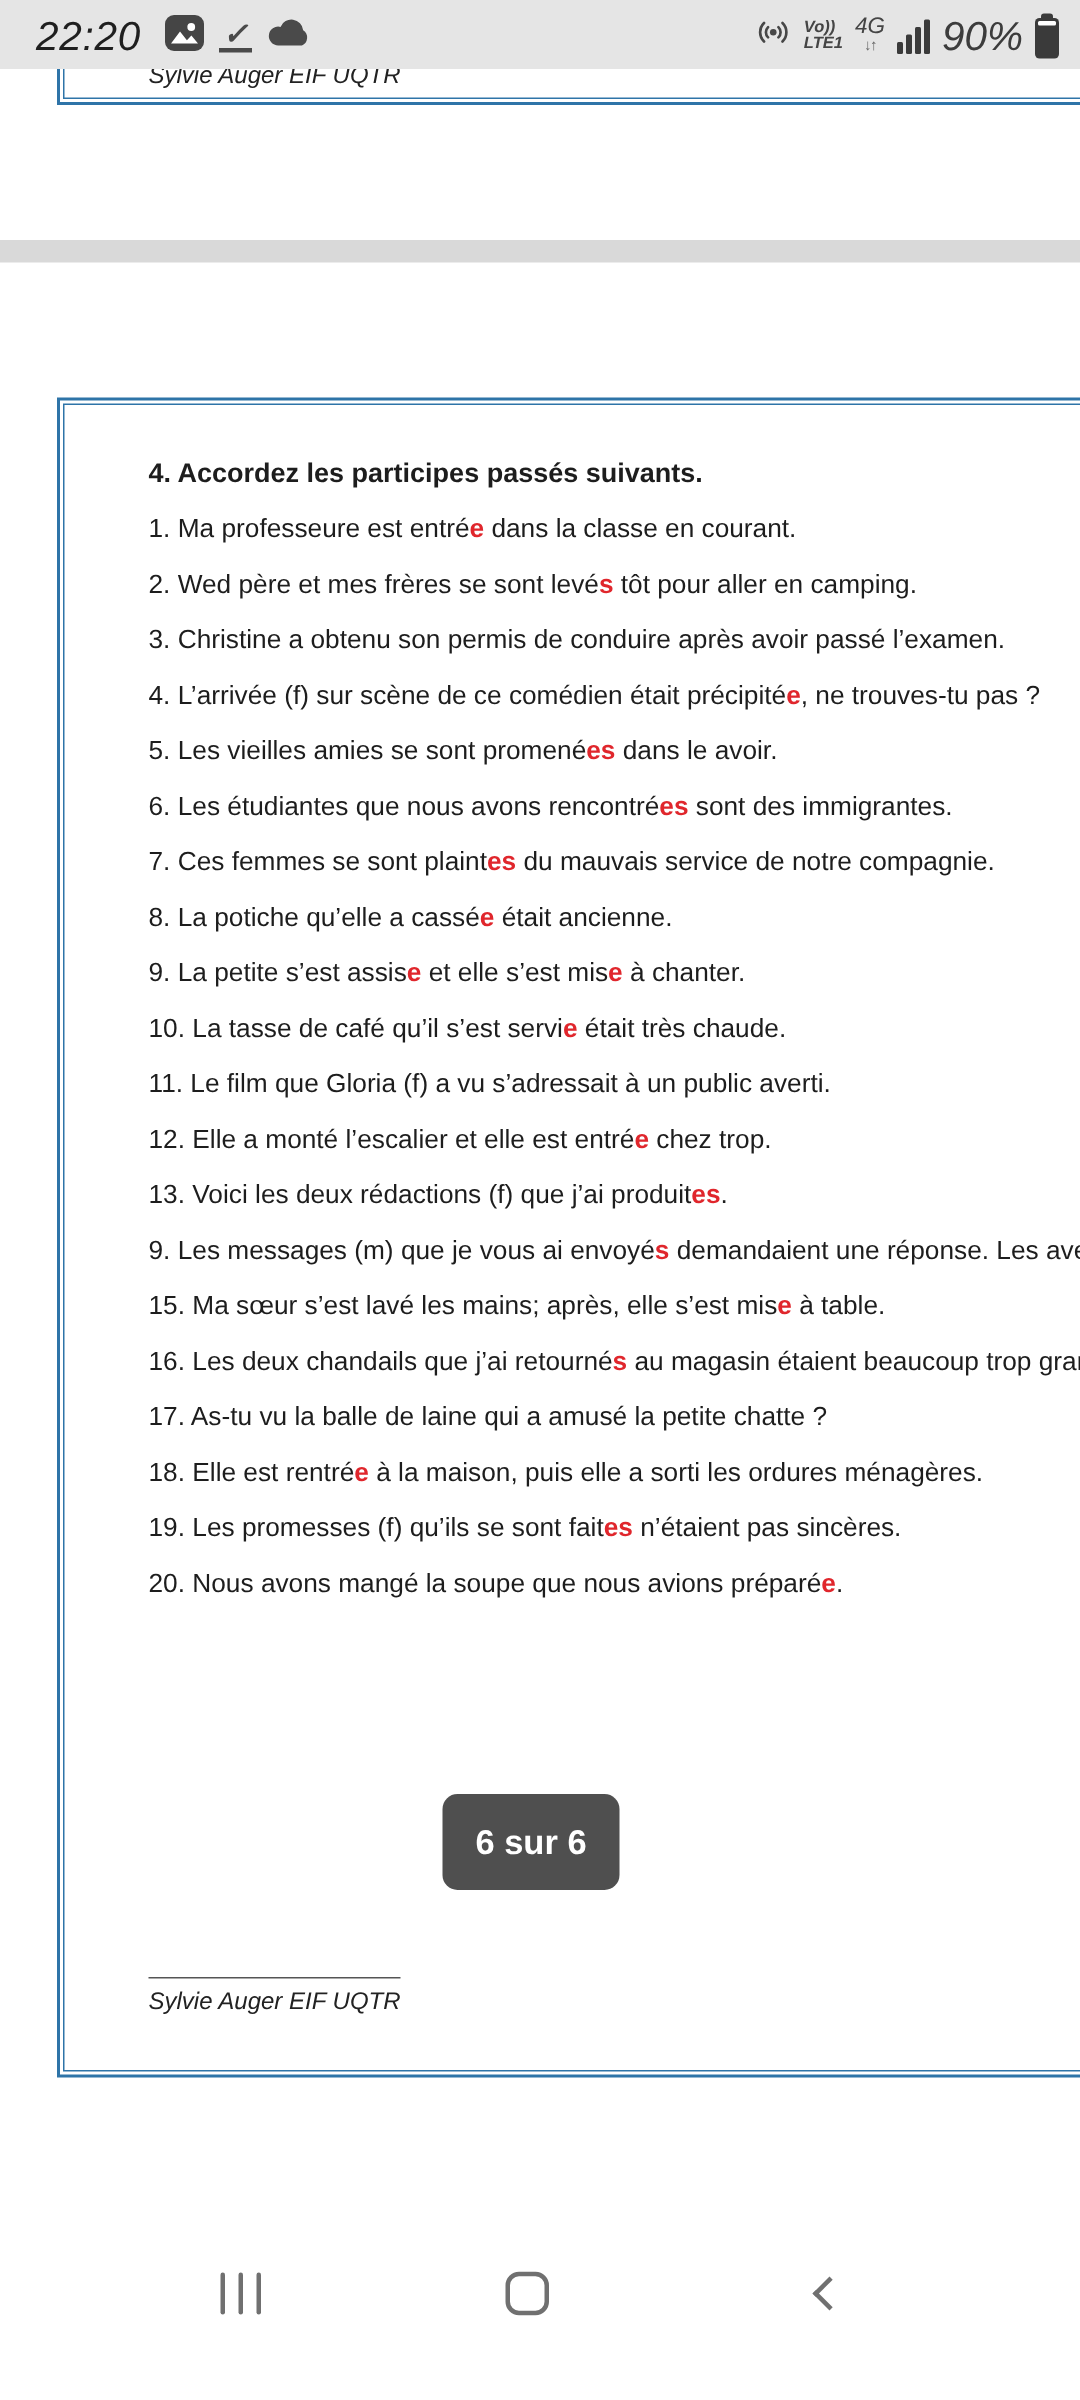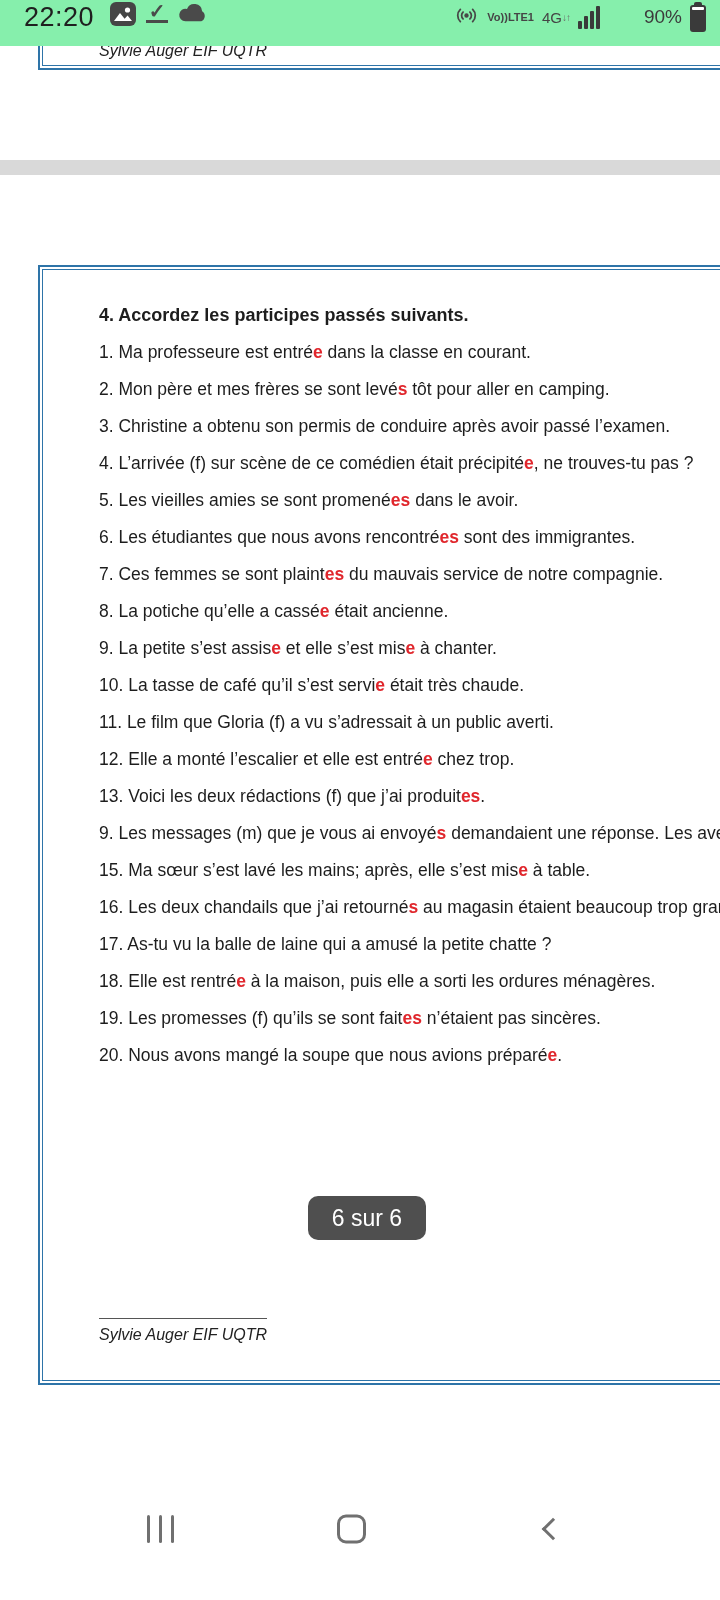--- a/index.html
+++ b/index.html
@@ -13,31 +13,31 @@
   body{
     position:relative;
     background:#ffffff;
     overflow:hidden;
     font-family:"Liberation Sans", sans-serif;
     color:#1d1d1d;
   }
   
   .status-bar{
     position:absolute;top:0;left:0;right:0;height:46px;
-    background:#86efac;z-index:30;
-    display:flex;align-items:flex-start;
-    padding:2px 14px 0 24px;gap:10px;
+    background:#e5e5e5;z-index:30;
+    display:flex;align-items:center;
+    padding:2px 14px 0 24px;gap:10px;font-style:italic;
   }
   .sb-time{font-size:27px;color:#1f1f1f;letter-spacing:.5px;margin-right:6px;}
   .sb-right{margin-left:auto;display:flex;align-items:center;gap:8px;}
-  .sb-text{font-size:19px;color:#3c3c3c;margin-left:36px;}
+  .sb-text{font-size:27px;color:#3c3c3c;}
   .check-icon{width:22px;text-align:center;border-bottom:3px solid #4a4a4a;
     font-size:20px;font-weight:bold;color:#4a4a4a;line-height:18px;}
-  .net-stack{display:flex;line-height:11px;font-size:11px;color:#454545;font-weight:bold;}
-  .g-stack{display:flex;flex-direction:row;align-items:center;line-height:13px;color:#454545;}
+  .net-stack{display:flex;flex-direction:column;line-height:11px;font-size:11px;color:#454545;font-weight:bold;}
+  .g-stack{display:flex;flex-direction:column;align-items:center;line-height:13px;color:#454545;}
   .g-stack .g{font-size:15px;}
   .g-stack .arrows{font-size:10px;color:#6a6a6a;letter-spacing:-1px;}
   .signal{display:flex;align-items:flex-end;gap:2px;height:24px;}
   .signal i{display:block;width:4px;background:#3a3a3a;border-radius:1px;}
   .battery{display:flex;flex-direction:column;align-items:center;}
   .battery .tip{width:8px;height:3px;background:#3a3a3a;border-radius:2px 2px 0 0;}
   .battery .body{width:16px;height:27px;background:#3a3a3a;border-radius:3px;position:relative;overflow:hidden;}
   .battery .body .gap{position:absolute;top:2px;left:2px;right:2px;height:3px;background:#fff;border-radius:1px;}
   
   .viewer{position:absolute;inset:0;z-index:1;}
@@ -48,23 +48,23 @@
   .page-main{top:265px;height:1120px;}
   .signature .sig-line{width:168px;border-top:1.5px solid #555;margin-bottom:7px;}
   .signature .sig-text{font-style:italic;font-size:16px;color:#222;}
   .sig-prev{position:absolute;left:59px;bottom:8px;}
   .sig-main{position:absolute;left:59px;top:1051px;}
   .content{padding:30px 0 0 59px;}
   .row{height:37px;line-height:37px;font-size:17.5px;white-space:nowrap;color:#1d1d1d;}
   .row.title{font-weight:bold;font-size:18px;}
   .red{color:var(--red);font-weight:bold;}
   .page-badge{
-    position:absolute;left:268px;top:929px;width:118px;height:44px;
+    position:absolute;left:255px;top:929px;width:118px;height:64px;
     background:var(--badge-bg);color:var(--badge-text);border-radius:10px;
-    display:flex;align-items:center;justify-content:center;font-size:23px;
+    display:flex;align-items:center;justify-content:center;font-size:23px;font-weight:bold;
   }
   
   .nav-bar{position:absolute;left:0;right:0;top:1490px;height:78px;background:#fff;z-index:20;}
   .nav-item{position:absolute;top:50%;transform:translateY(-50%);cursor:pointer;}
   .recents{left:147px;display:flex;gap:9px;}
   .recents i{display:block;width:3px;height:28px;background:#707070;border-radius:2px;}
   .home{left:337px;width:29px;height:29px;border:3px solid #707070;border-radius:9px;}
   .back{left:545px;width:16px;height:16px;border-left:3.5px solid #707070;border-bottom:3.5px solid #707070;transform:translateY(-50%) rotate(45deg);}
 </style>
 </head>
@@ -82,21 +82,21 @@
 
   <div class="page-gap"></div>
 
   <div class="pdf-page page-main">
     <div class="inner-frame"></div>
 
     <div class="content">
       <div class="row title">4. Accordez les participes passés suivants.</div>
       <div>
           <div class="row"><span>1. </span><span>Ma professeure est entré</span><span class="red">e</span><span> dans la classe en courant.</span></div>
-          <div class="row"><span>2. </span><span>Mon père et mes frères se sont levé</span><span class="red">s</span><span> tôt pour aller en camping.</span></div>
+          <div class="row"><span>2. </span><span>Wed père et mes frères se sont levé</span><span class="red">s</span><span> tôt pour aller en camping.</span></div>
           <div class="row"><span>3. </span><span>Christine a obtenu son permis de conduire après avoir passé l’examen.</span></div>
           <div class="row"><span>4. </span><span>L’arrivée (f) sur scène de ce comédien était précipité</span><span class="red">e</span><span>, ne trouves-tu pas ?</span></div>
           <div class="row"><span>5. </span><span>Les vieilles amies se sont promené</span><span class="red">es</span><span> dans le avoir.</span></div>
           <div class="row"><span>6. </span><span>Les étudiantes que nous avons rencontré</span><span class="red">es</span><span> sont des immigrantes.</span></div>
           <div class="row"><span>7. </span><span>Ces femmes se sont plaint</span><span class="red">es</span><span> du mauvais service de notre compagnie.</span></div>
           <div class="row"><span>8. </span><span>La potiche qu’elle a cassé</span><span class="red">e</span><span> était ancienne.</span></div>
           <div class="row"><span>9. </span><span>La petite s’est assis</span><span class="red">e</span><span> et elle s’est mis</span><span class="red">e</span><span> à chanter.</span></div>
           <div class="row"><span>10. </span><span>La tasse de café qu’il s’est servi</span><span class="red">e</span><span> était très chaude.</span></div>
           <div class="row"><span>11. </span><span>Le film que Gloria (f) a vu  s’adressait à un public averti.</span></div>
           <div class="row"><span>12. </span><span>Elle a monté l’escalier et elle est entré</span><span class="red">e</span><span> chez trop.</span></div>

